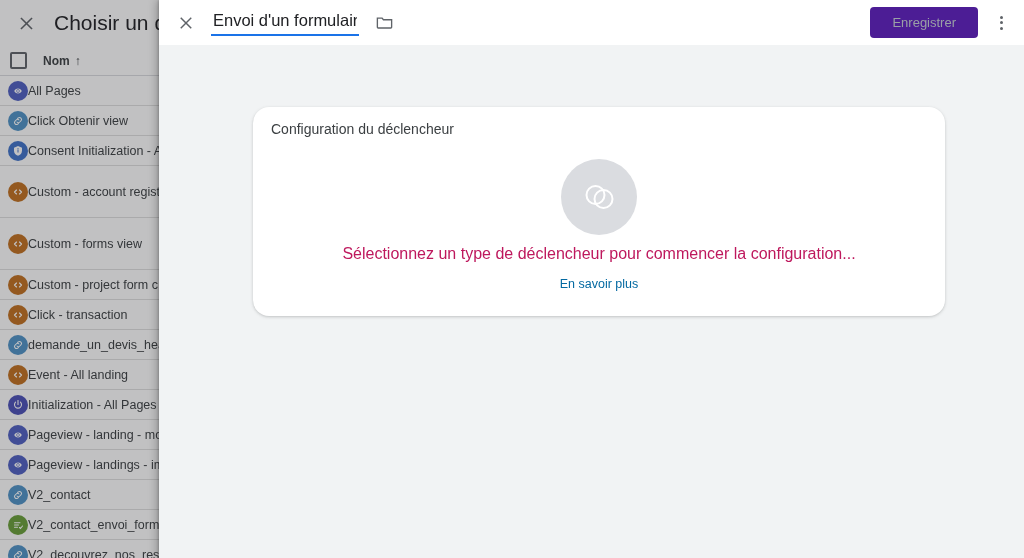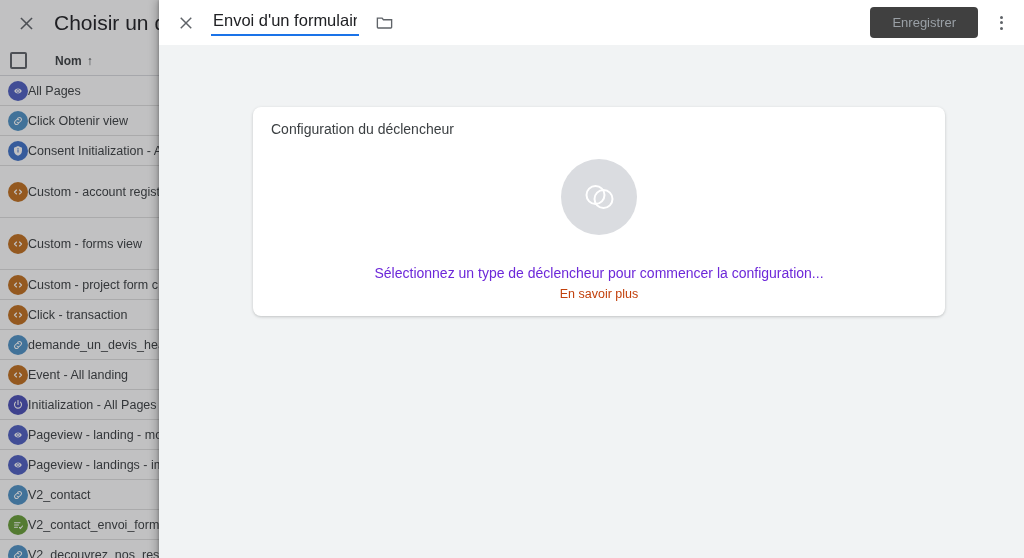--- a/index.html
+++ b/index.html
@@ -33,21 +33,21 @@
   }
   .list-head {
     height: 30px; display: flex; align-items: center;
     border-bottom: 1px solid #dadce0; padding-left: 10px;
   }
   .checkbox {
     width: 17px; height: 17px; border: 2px solid #5f6368; border-radius: 2px;
     flex: 0 0 auto;
   }
   .col-name {
-    margin-left: 28px; font-size: 12px; color: #3c4043; font-weight: 700;
+    margin-left: 16px; font-size: 12px; color: #3c4043; font-weight: 700;
     display: flex; align-items: center; gap: 5px; white-space: nowrap;
   }
   .sort-arrow { font-size: 12px; color: #3c4043; }
 
   .row {
     display: flex; align-items: center;
     border-bottom: 1px solid #e0e0e0;
     padding-left: 8px;
     height: 30px;
   }
@@ -108,58 +108,58 @@
   }
   .folder-btn {
     margin-left: 12px; width: 26px; height: 26px;
     display: flex; align-items: center; justify-content: center;
     color: #5f6368; cursor: pointer; flex: 0 0 auto;
   }
   .hdr-spacer { flex: 1 1 auto; }
   .save-btn {
     font-family: "Liberation Sans", sans-serif;
     font-size: 13px; color: #9aa0a6; font-weight: 500;
-    background: #404040; border: none; border-radius: 4px;
+    background: #4c1d95; border: none; border-radius: 4px;
     padding: 8px 22px; cursor: default;
   }
   .kebab {
     width: 30px; height: 30px; margin-left: 8px;
     display: flex; flex-direction: column; align-items: center; justify-content: center;
     gap: 2.5px; cursor: pointer; flex: 0 0 auto;
   }
   .kebab i { width: 3px; height: 3px; border-radius: 50%; background: #5f6368; display: block; }
 
   .dialog-body { flex: 1 1 auto; position: relative; background: #f1f3f4; overflow: hidden; }
 
   .card {
     position: absolute; left: 94px; top: 62px;
     width: 692px; height: 209px;
-    background: #ffffff; border-radius: 8px;
+    background: #ffffff; border-radius: 16px;
     box-shadow: 0 1px 2px rgba(60,64,67,0.15), 0 1px 3px 1px rgba(60,64,67,0.08);
   }
   .card-title {
     position: absolute; left: 18px; top: 14px;
     font-size: 14px; color: #3c4043; font-weight: 400;
   }
   .empty-state {
     position: absolute; left: 0; right: 0; top: 52px;
     display: flex; flex-direction: column; align-items: center;
   }
   .placeholder-circle {
     width: 76px; height: 76px; border-radius: 50%;
     background: #dadce0;
     display: flex; align-items: center; justify-content: center;
     position: relative;
   }
   .placeholder-circle svg { display: block; }
   .empty-text {
-    margin-top: 30px; font-size: 14px; color: #6d28d9;
+    margin-top: 10px; font-size: 16px; color: #be185d;
   }
   .empty-link {
-    margin-top: 6px; font-size: 12.5px; color: #c2410c;
+    margin-top: 14px; font-size: 12.5px; color: #0369a1;
     text-decoration: none; cursor: pointer;
   }
 </style>
 </head>
 <body>
 
 <div id="root">
 
   <div class="picker">
 

